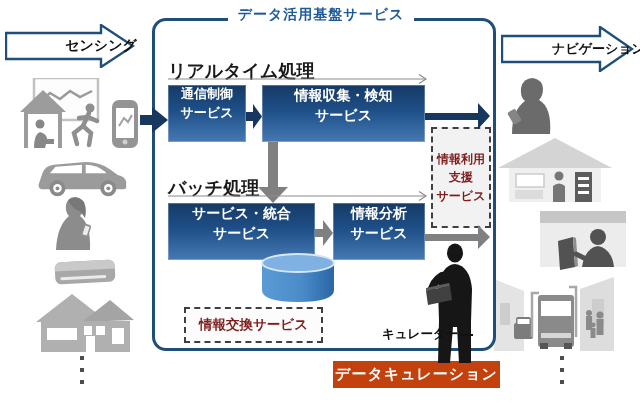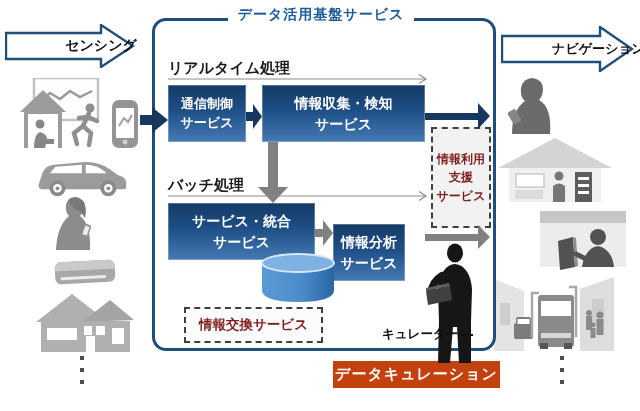--- a/index.html
+++ b/index.html
@@ -12,25 +12,25 @@
   .block-arrow svg{display:block;}
   .block-arrow .lbl{position:absolute;top:0;height:100%;display:flex;align-items:center;justify-content:center;
     font-weight:bold;color:#111;margin-left:48px;}
 
   
   #main-box{position:absolute;left:152px;top:18px;width:338px;height:327px;
     border:3px solid #1f4e79;border-radius:14px;z-index:1;}
   #main-title{position:absolute;left:152px;top:5px;width:338px;text-align:center;z-index:3;}
   #main-title span{background:#fff;padding:0 10px;font-size:14px;font-weight:bold;color:#1c5a99;letter-spacing:1px;}
 
-  .section-label{position:absolute;font-size:15px;font-weight:600;color:#1a1a1a;z-index:2;}
+  .section-label{position:absolute;font-size:18px;font-weight:600;color:#1a1a1a;z-index:2;}
 
   .svc-box{position:absolute;background:linear-gradient(180deg,#163a66 0%,#1e4f87 45%,#4679b3 100%);
     box-shadow:inset 0 0 0 1px rgba(255,255,255,.28);display:flex;flex-direction:column;
-    align-items:center;justify-content:center;z-index:2;}
+    align-items:center;justify-content:flex-start;z-index:2;}
   .svc-box .l1,.svc-box .l2{color:#fff;font-weight:bold;line-height:1.45;}
   .fs14 .l1,.fs14 .l2{font-size:14px;}
   .fs13 .l1,.fs13 .l2{font-size:13px;}
 
   .dashed-box{position:absolute;border:2px dashed #3f3f3f;display:flex;flex-direction:column;
     align-items:center;justify-content:center;z-index:2;}
   .dashed-box span{color:#7f1d1d;font-weight:bold;}
   #exchange-box{left:184px;top:307px;width:135px;height:32px;background:#fcfcfc;}
   #exchange-box span{font-size:13.5px;}
   #usage-box{left:431px;top:127px;width:56px;height:97px;background:#f2f2f2;}
@@ -117,21 +117,21 @@
   <div class="svc-box fs14" style="left:168px;top:203px;width:147px;height:57px;">
     <span class="l1">サービス・統合</span>
     <span class="l2">サービス</span>
   </div>
 
   <svg class="abs z2" style="left:315px;top:220px;" width="18" height="26" viewBox="0 0 18 26">
     <rect x="0" y="9" width="9" height="8" fill="#808080"></rect>
     <polygon points="8,0 18,13 8,26" fill="#808080"></polygon>
   </svg>
 
-  <div class="svc-box fs14" style="left:333px;top:203px;width:72px;height:57px;margin-top:21px;">
+  <div class="svc-box fs14" style="left:333px;top:203px;width:92px;height:57px;">
     <span class="l1">情報分析</span>
     <span class="l2">サービス</span>
   </div>
 
   <svg class="abs z3" style="left:425px;top:225px;" width="65" height="24" viewBox="0 0 65 24">
     <rect x="0" y="9" width="53" height="7" fill="#808080"></rect>
     <polygon points="53,0 65,12 53,24" fill="#808080"></polygon>
   </svg>
 
   <svg class="abs z3" style="left:258px;top:252px;" width="80" height="52" viewBox="0 0 80 52">

